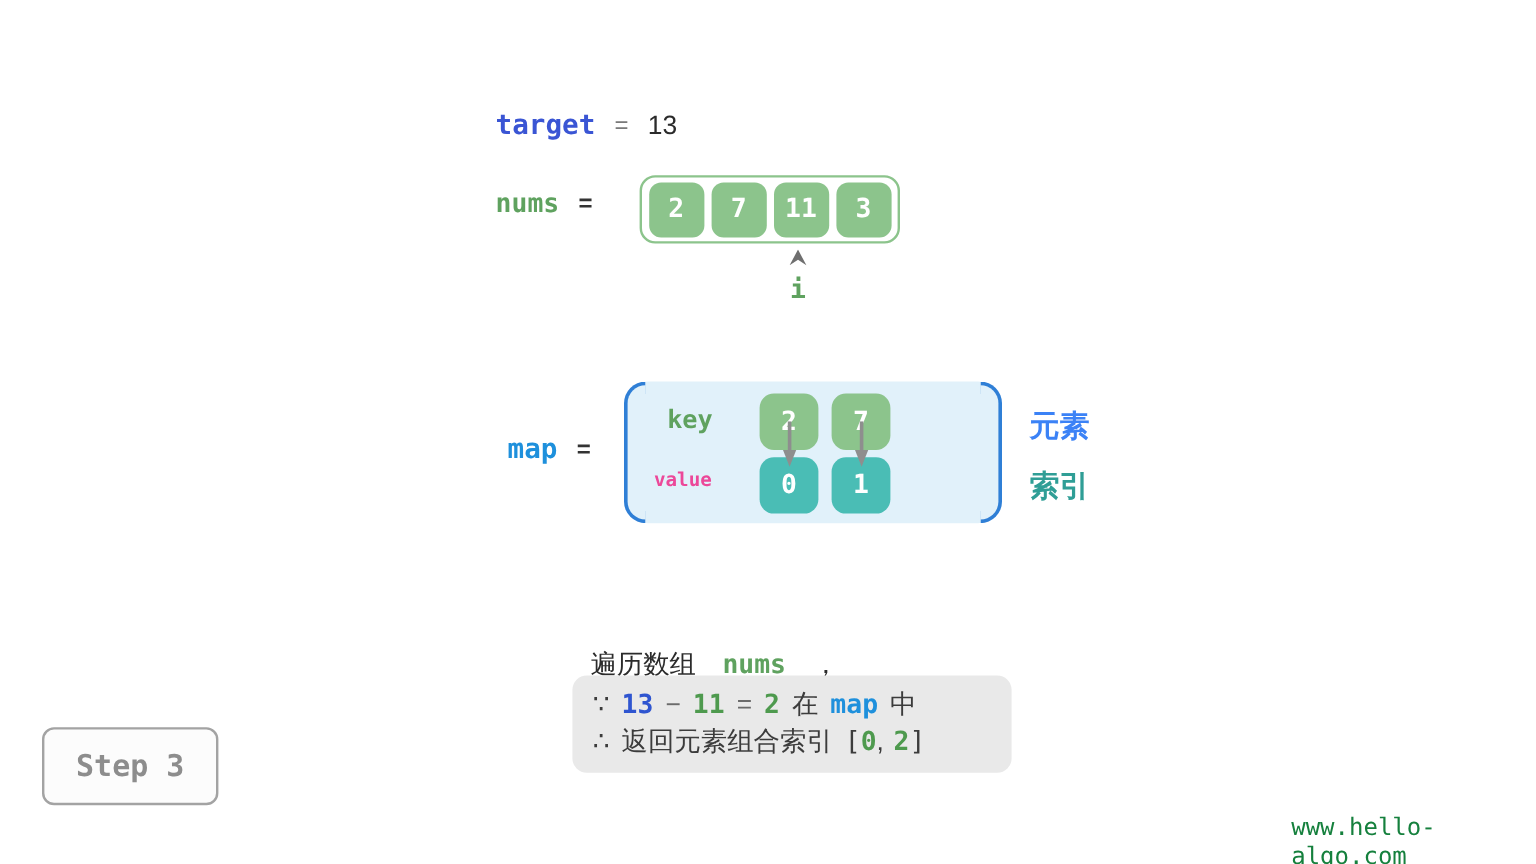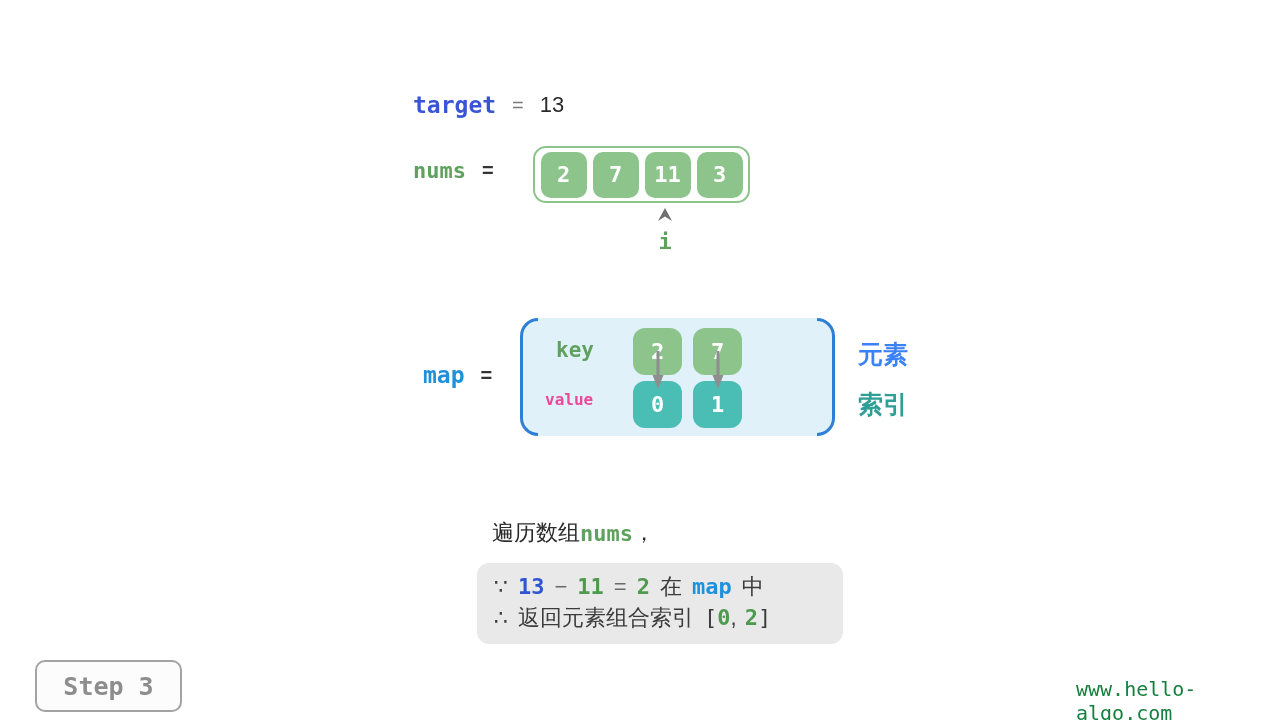--- a/index.html
+++ b/index.html
@@ -70,42 +70,42 @@
   .value-0 { left: 633px; top: 381px; background: #4abdb5; }
   .value-1 { left: 693px; top: 381px; background: #4abdb5; }
 
   .kv-arrow-0 { left: 651px; top: 351px; }
   .kv-arrow-1 { left: 711px; top: 351px; }
 
   .legend-element { left: 858px; top: 338px; font-size: 25px; font-weight: bold; color: #3b82f6; }
   .legend-index   { left: 858px; top: 388px; font-size: 25px; font-weight: bold; color: #2f9e96; text-align: center; }
 
   
-  .caption { left: 492px; top: 518px; gap: 0; font-size: 22px; color: #2b2b2b; }
+  .caption { left: 492px; top: 539px; gap: 22px; font-size: 22px; color: #2b2b2b; }
   .caption .code { font-size: 22px; color: #5fa25f; }
 
   
   .conclusion-box {
     left: 477px; top: 563px; width: 366px; height: 81px;
     box-sizing: border-box; background: #e9e9e9; border-radius: 12px;
     padding: 9px 0 0 17px; font-size: 22px;
   }
   .c-line { display: flex; align-items: baseline; gap: 10px; height: 31px; }
   .tok-dark { color: #3c3c3c; }
   .tok-gray { color: #6b6b6b; }
   .tok-blue { color: #2f55d0; font-size: 22px; }
   .tok-green { color: #4e9a4e; font-size: 22px; }
   .tok-cyan { color: #1e90dc; font-size: 22px; }
   .tight { display: inline-flex; align-items: baseline; }
   .tight .comma { margin-right: 8px; color: #3c3c3c; }
   .tight .br { color: #3c3c3c; font-family: "DejaVu Sans Mono", monospace; }
 
   
   .step-badge {
-    left: 35px; top: 660px; width: 147px; height: 52px; box-sizing: border-box;
+    left: 35px; top: 606px; width: 147px; height: 65px; box-sizing: border-box;
     border: 2px solid #a3a3a3; border-radius: 10px; background: #fcfcfc;
     display: flex; align-items: center; justify-content: center;
     font-size: 25px; color: #8d8d8d;
   }
 
   
   .watermark {
     left: 1076px; top: 677px; font-size: 20px; font-weight: normal;
     font-family: "DejaVu Sans Mono", "Liberation Mono", monospace;
     color: #15803d;

